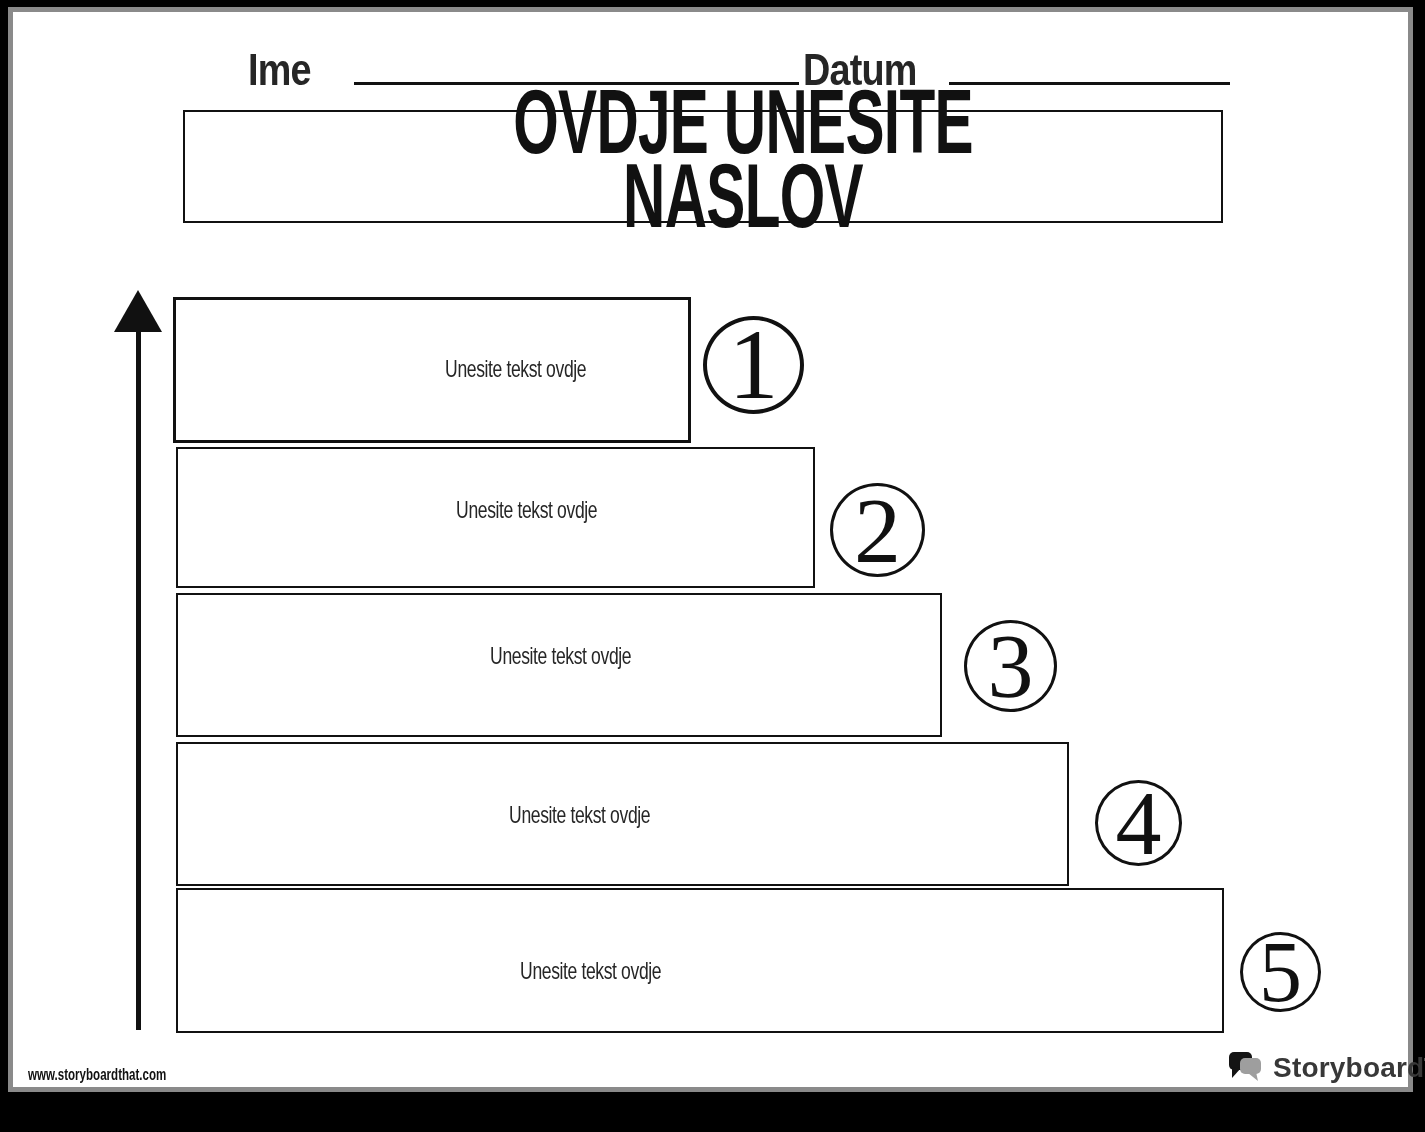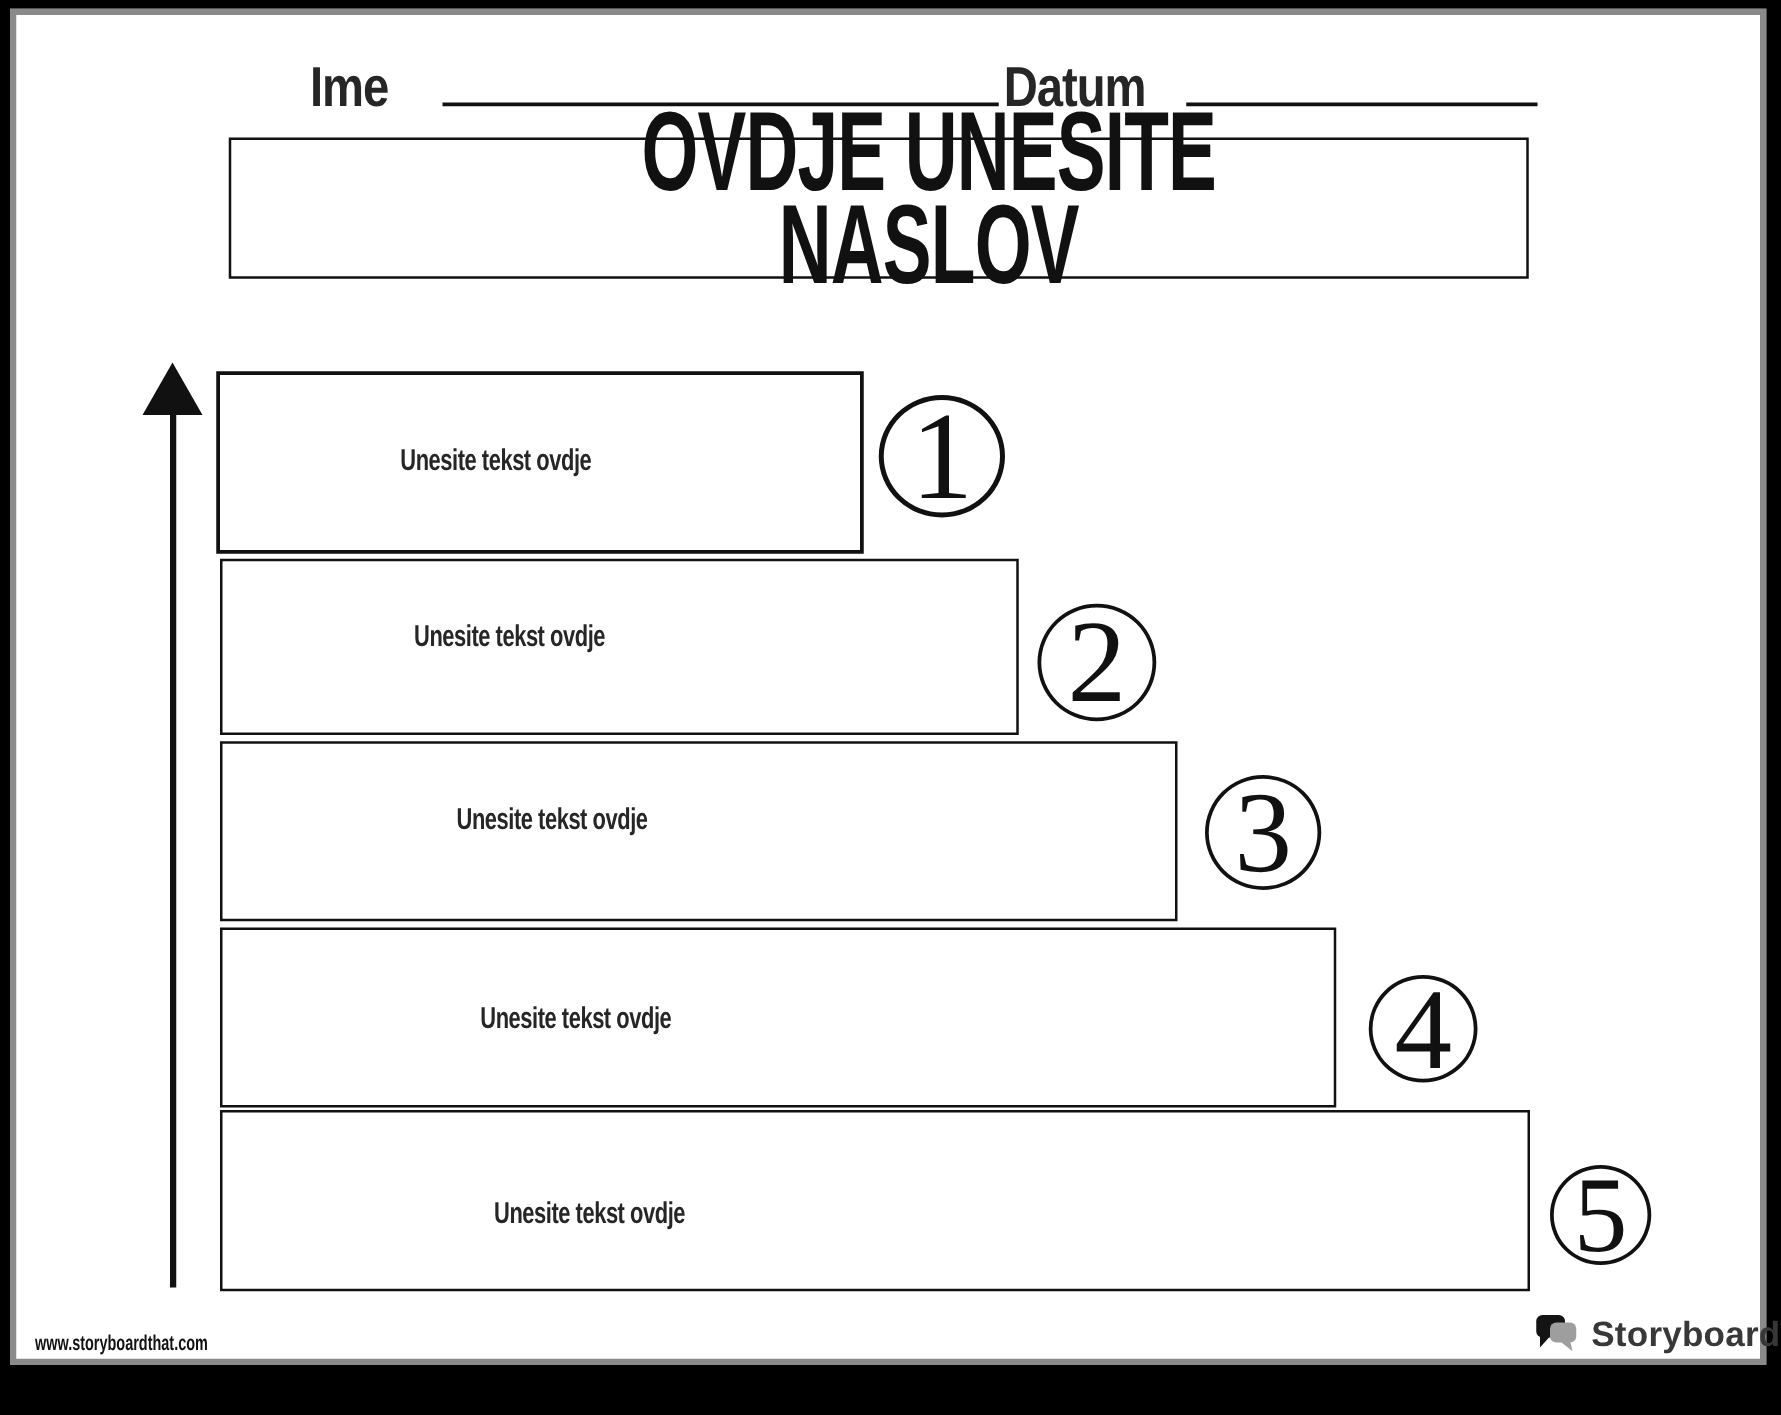--- a/index.html
+++ b/index.html
@@ -41,22 +41,22 @@
               border-bottom:42px solid var(--ink);}
 
   
   .step-box{position:absolute;box-sizing:border-box;border:2px solid var(--ink);background:#fff;}
   #box-1{left:173px;top:297px;width:518px;height:146px;border-width:3px;}
   #box-2{left:176px;top:447px;width:639px;height:141px;}
   #box-3{left:176px;top:593px;width:766px;height:144px;}
   #box-4{left:176px;top:742px;width:893px;height:144px;}
   #box-5{left:176px;top:888px;width:1048px;height:145px;}
 
-  .step-label{position:absolute;width:320px;height:26px;line-height:26px;text-align:left;
-              color:var(--label-ink);font-weight:bold;font-size:24px;white-space:nowrap;}
+  .step-label{position:absolute;width:320px;height:26px;line-height:26px;text-align:right;
+              color:var(--label-ink);font-weight:normal;font-size:24px;white-space:nowrap;}
   .step-label>span{display:inline-block;transform:scaleX(0.73);transform-origin:50% 50%;letter-spacing:-0.5px;}
   #label-1{left:292px;top:356px;}
   #label-2{left:303px;top:497px;}
   #label-3{left:337px;top:643px;}
   #label-4{left:356px;top:802px;}
   #label-5{left:367px;top:958px;}
 
   
   .num-circle{position:absolute;box-sizing:border-box;border-radius:50%;border:3px solid var(--ink);
               display:flex;align-items:center;justify-content:center;

